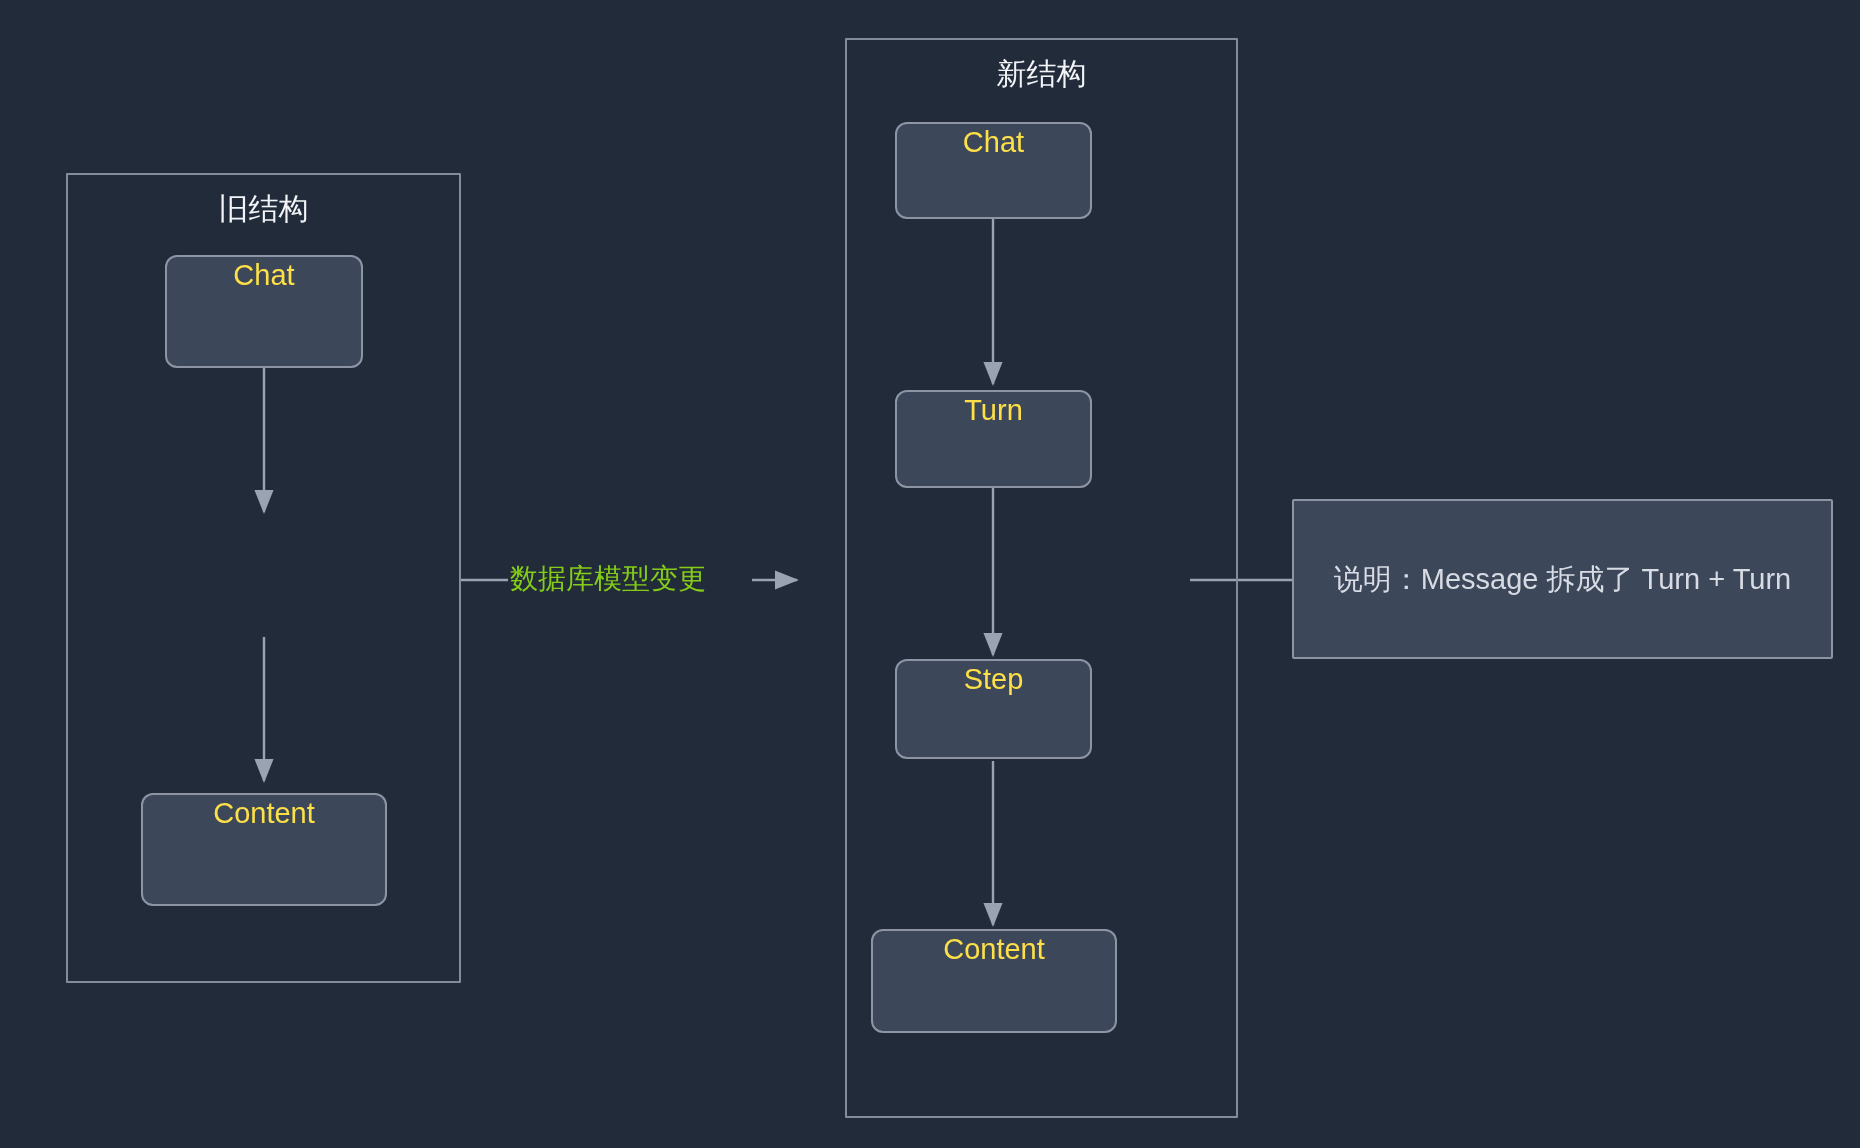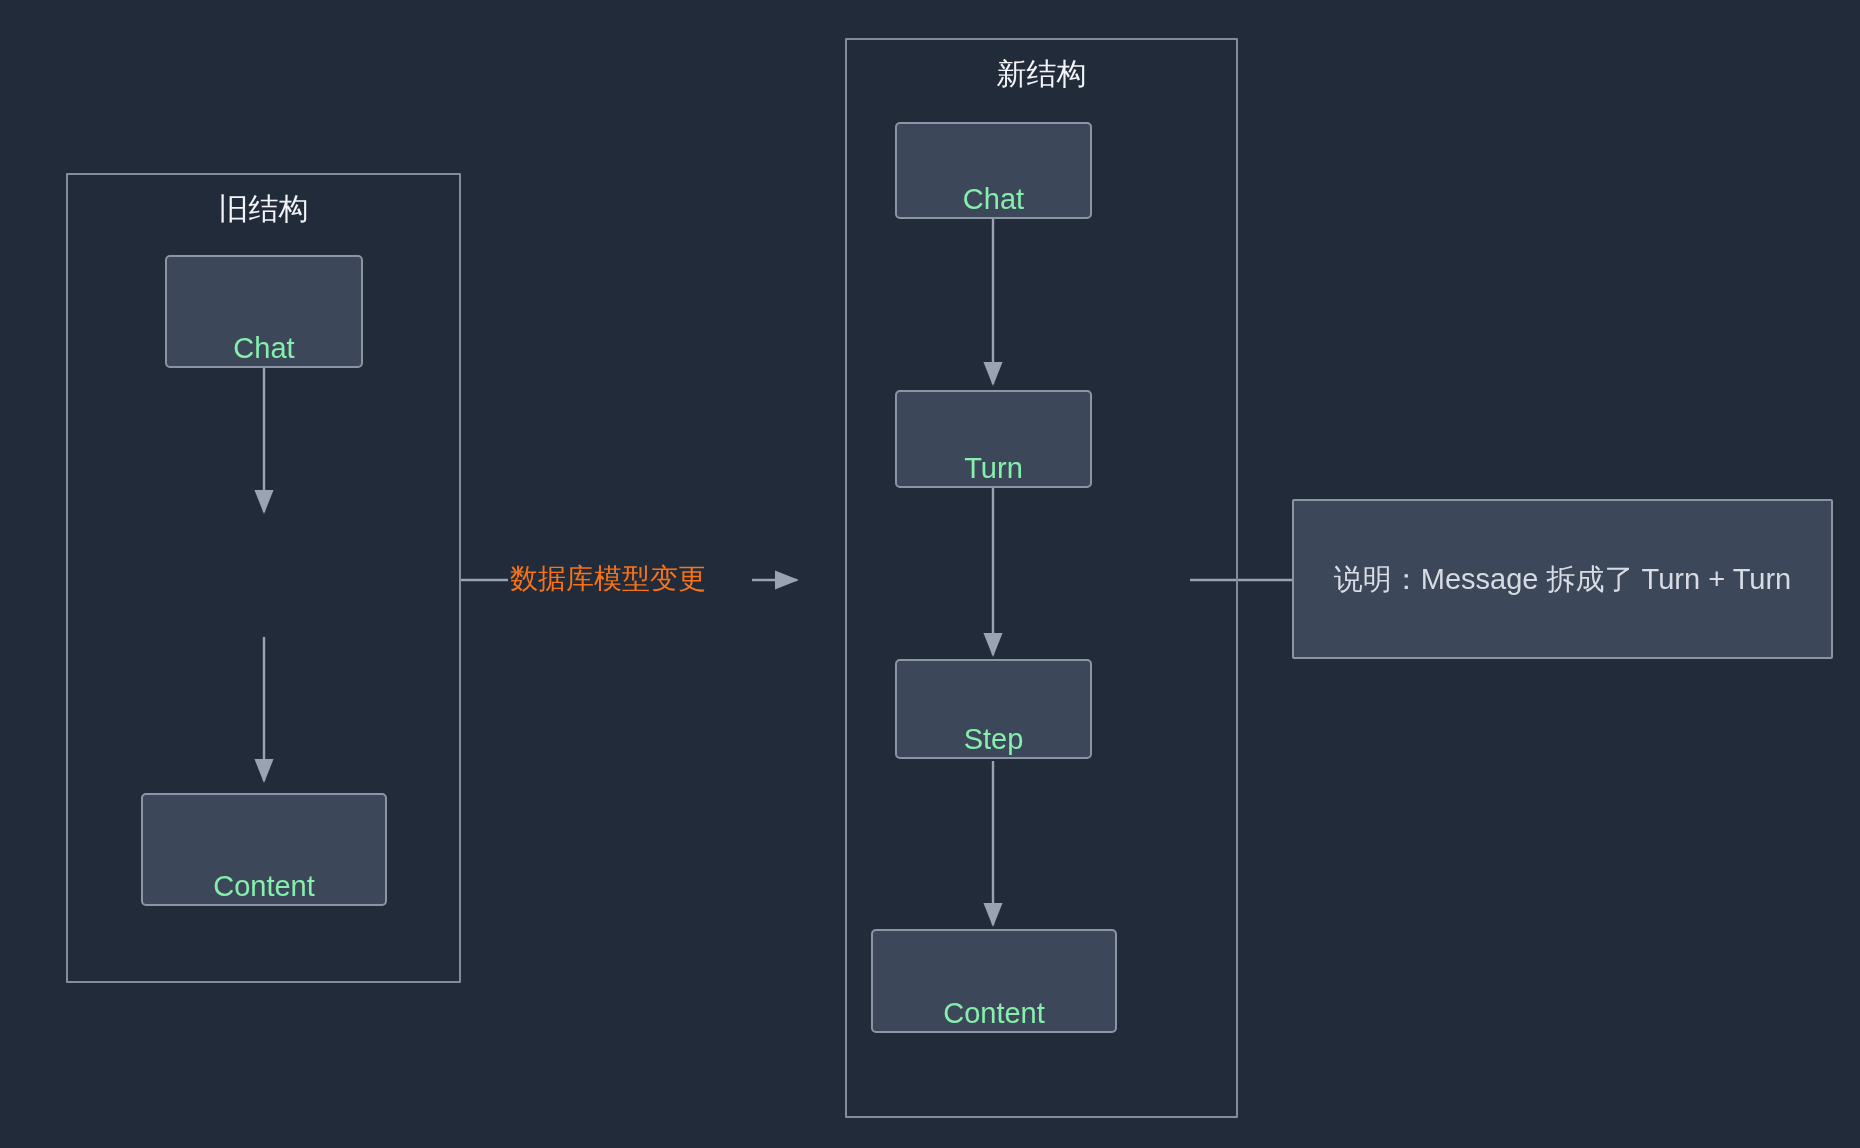--- a/index.html
+++ b/index.html
@@ -47,25 +47,25 @@
     line-height: 34px;
     white-space: nowrap;
   }
 
   
   .node {
     position: absolute;
     box-sizing: border-box;
     background: #3d475a;
     border: 2px solid #8d95a5;
-    border-radius: 5px;
+    border-radius: 12px;
     display: flex;
-    align-items: flex-end;
+    align-items: flex-start;
     justify-content: center;
-    color: #86efac;
+    color: #fde047;
     font-size: 29px;
     line-height: 1.25;
     text-align: center;
   }
   .note {
     position: absolute;
     box-sizing: border-box;
     background: #3d475a;
     border: 2px solid #8d95a5;
     border-radius: 2px;
@@ -75,21 +75,21 @@
     color: #d7dbe3;
     font-size: 29px;
     line-height: 1.48;
     text-align: center;
     padding: 0 28px;
   }
 
   
   .edge-label {
     position: absolute;
-    color: #f97316;
+    color: #84cc16;
     font-size: 28px;
     line-height: 32px;
     white-space: nowrap;
     background: #222b3a;
     padding: 0 2px;
   }
 </style>
 </head>
 <body>
 

